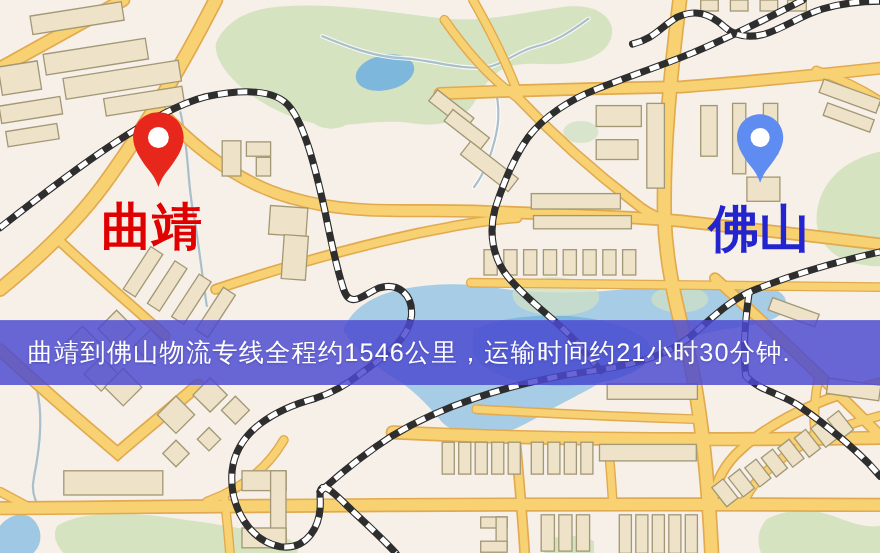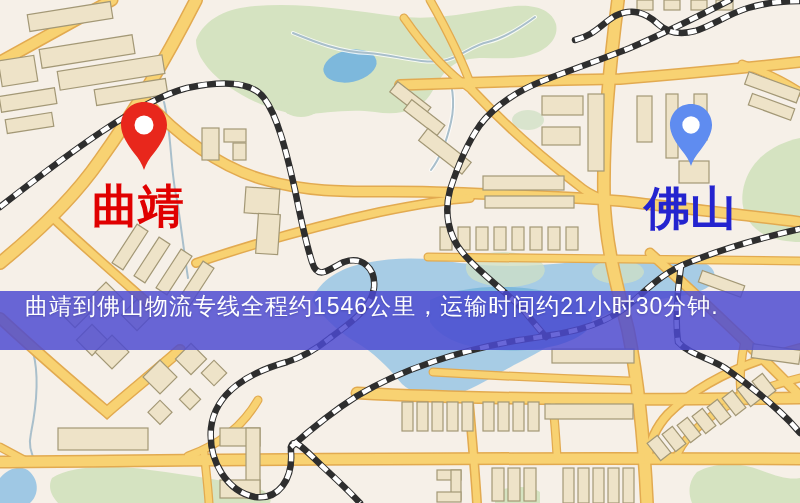--- a/index.html
+++ b/index.html
@@ -12,21 +12,21 @@
   .pin{position:absolute;}
   .place-label{position:absolute;pointer-events:none;}
   .place-label text{
     font-family:"Liberation Sans", sans-serif;
     font-weight:bold;font-size:46px;
     paint-order:stroke;
   }
   #route-banner{
     position:absolute;left:0;top:291px;width:800px;height:59px;
     background:rgba(76,74,208,0.84);
-    display:flex;align-items:flex-start;
+    display:flex;align-items:center;
     box-sizing:border-box;padding-left:25px;
   }
   #route-banner .banner-text{
     color:#ffffff;font-size:23px;letter-spacing:1px;
     text-shadow:0 1px 2px rgba(40,40,120,0.35);
     white-space:nowrap;
   }
 </style>
 </head>
 <body>

